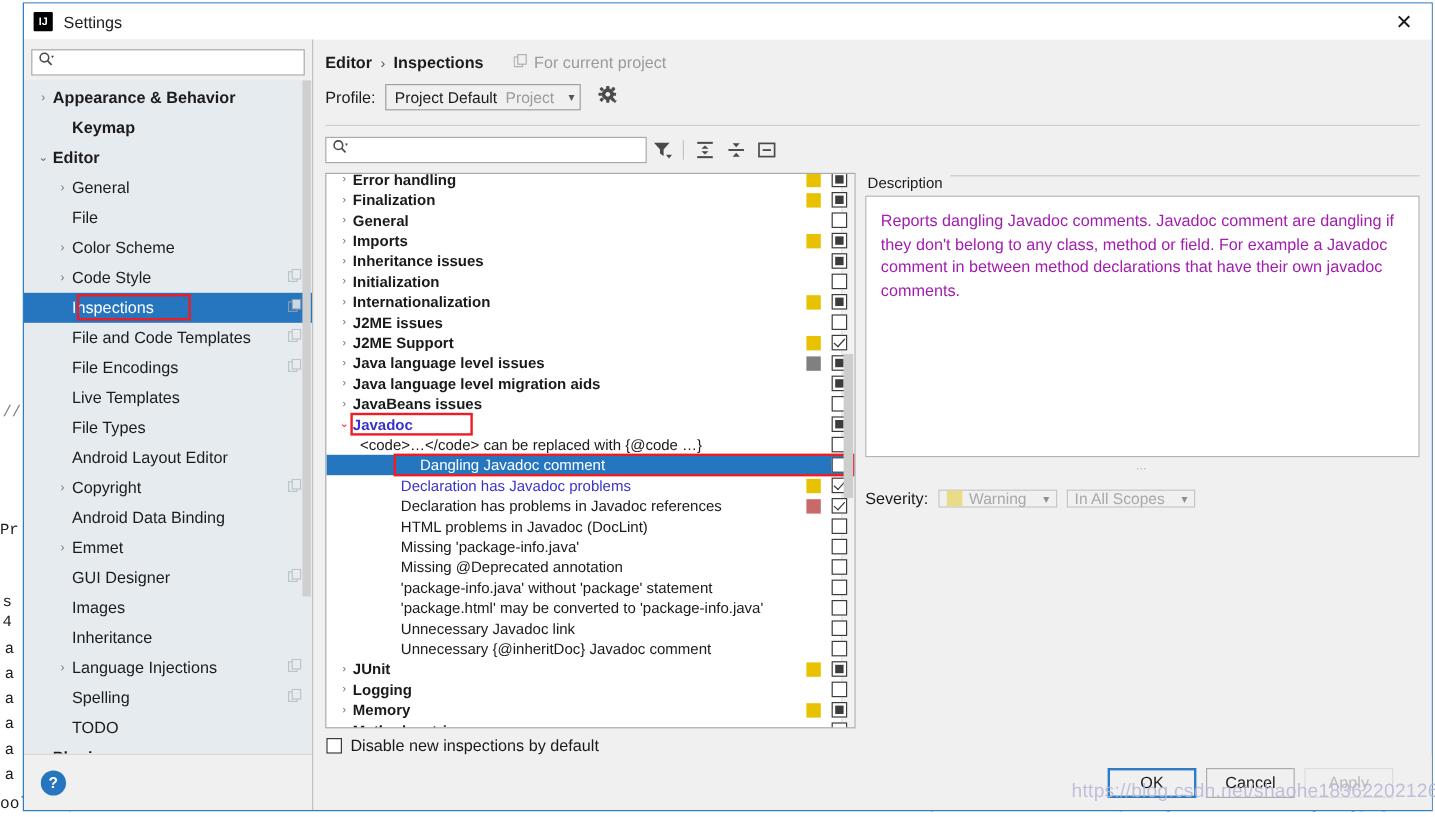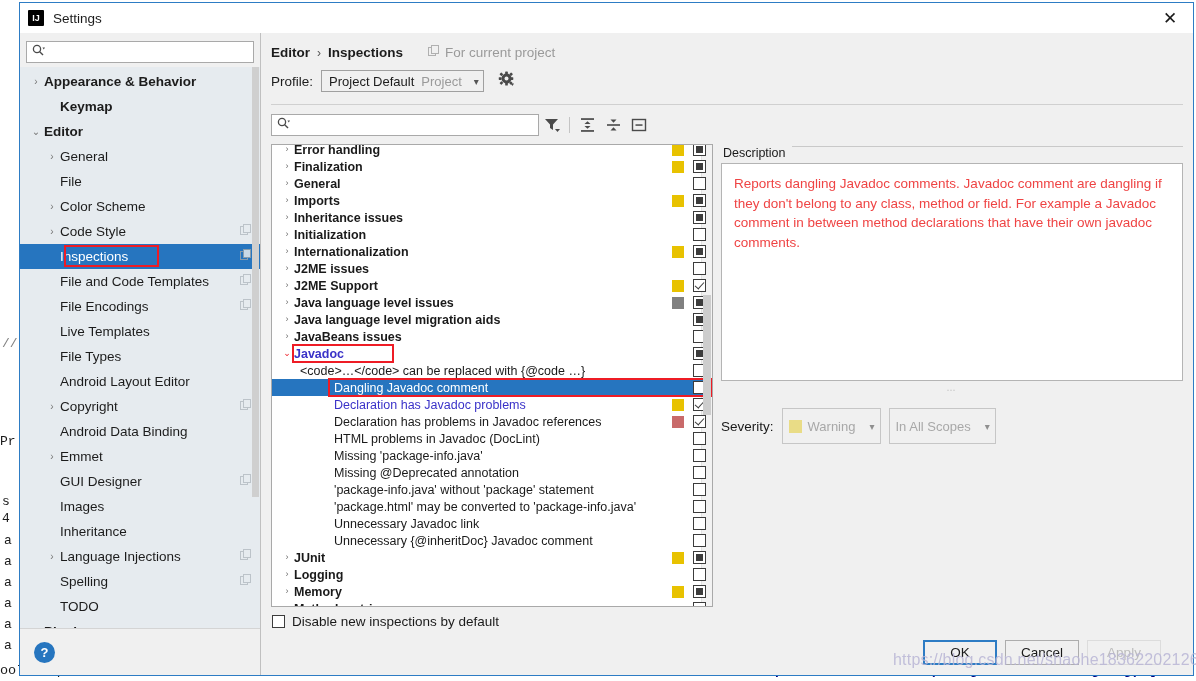--- a/index.html
+++ b/index.html
@@ -244,31 +244,31 @@
   
   .desc-col { flex: 1 1 auto; display: flex; flex-direction: column; min-width: 0; }
   .desc-legend {
     display: flex; align-items: flex-start; gap: 6px;
     font-size: 12.5px; color: #1a1a1a; padding: 2px 0 3px 2px;
   }
   .desc-legend .lline { flex: 1 1 auto; height: 1px; background: #c9c9c9; }
   .desc-box {
     border: 1px solid #b4b4b4; background: #ffffff;
     height: 218px; padding: 10px 12px;
-    font-size: 13.5px; line-height: 1.46; color: #ef4444;
+    font-size: 13.5px; line-height: 1.46; color: #a21caf;
     box-sizing: border-box;
   }
   .grip {
     text-align: center; color: #b0b0b0; font-size: 9px;
     letter-spacing: 2px; padding: 4px 0 2px 0; height: 12px;
   }
   .sev-row { display: flex; align-items: center; gap: 8px; padding-top: 9px; }
   .sev-row .slabel { font-size: 13.5px; color: #1a1a1a; }
   .combo2 {
-    height: 36px; border: 1px solid #c6c6c6; background: #f0f0f0;
+    height: 15px; border: 1px solid #c6c6c6; background: #f0f0f0;
     display: flex; align-items: center; padding: 0 5px 0 6px;
     box-sizing: border-box; font-size: 13px; color: #a8a8a8; gap: 6px;
   }
   .combo2 .swatch { width: 13px; height: 13px; background: #e9dc86; }
   .combo2 .chev { color: #8f8f8f; font-size: 10px; margin-left: 8px; }
 
   .bottom-chk {
     display: flex; align-items: center; gap: 7px;
     padding: 7px 0 0 11px; font-size: 13.5px; color: #1a1a1a;
   }
@@ -643,21 +643,21 @@
                   <span class="iarrow" style="color: rgb(238, 28, 37);">⌄</span>
                   <span class="ilabel" style="color: rgb(58, 50, 200);">Javadoc</span>
                   <span class="cbx sq"></span>
                 </div>
                 <div class="sel-outline" style="left: 20px; width: 102px; top: 199px; height: 19px;"></div>
                 <div class="irow lv1" style="top: 217px; position: absolute; left: 0px; right: 0px; padding-left: 28px;">
                   <span class="ilabel">&lt;code&gt;…&lt;/code&gt; can be replaced with {@code …}</span>
                   <span class="cbx "></span>
                 </div>
                 <div class="irow lv1 sel" style="top: 234px; position: absolute; left: 0px; right: 0px;">
-                  <span class="ilabel" style="color: rgb(255, 255, 255);">Dangling Javadoc comment</span>
+                  <span class="ilabel" style="color: rgb(255, 255, 255); margin-left: 16px;">Dangling Javadoc comment</span>
                   <span class="cbx "></span>
                 </div>
                 <div class="sel-outline" style="left: 56px; width: 384px; top: 233px; height: 19px;"></div>
                 <div class="irow lv1" style="top: 251px; position: absolute; left: 0px; right: 0px;">
                   <span class="ilabel" style="color: rgb(58, 50, 200);">Declaration has Javadoc problems</span>
                   <span class="sev" style="background: rgb(232, 194, 0);"></span>
                   <span class="cbx chk"></span>
                 </div>
                 <div class="irow lv1" style="top: 268px; position: absolute; left: 0px; right: 0px;">
                   <span class="ilabel">Declaration has problems in Javadoc references</span>

